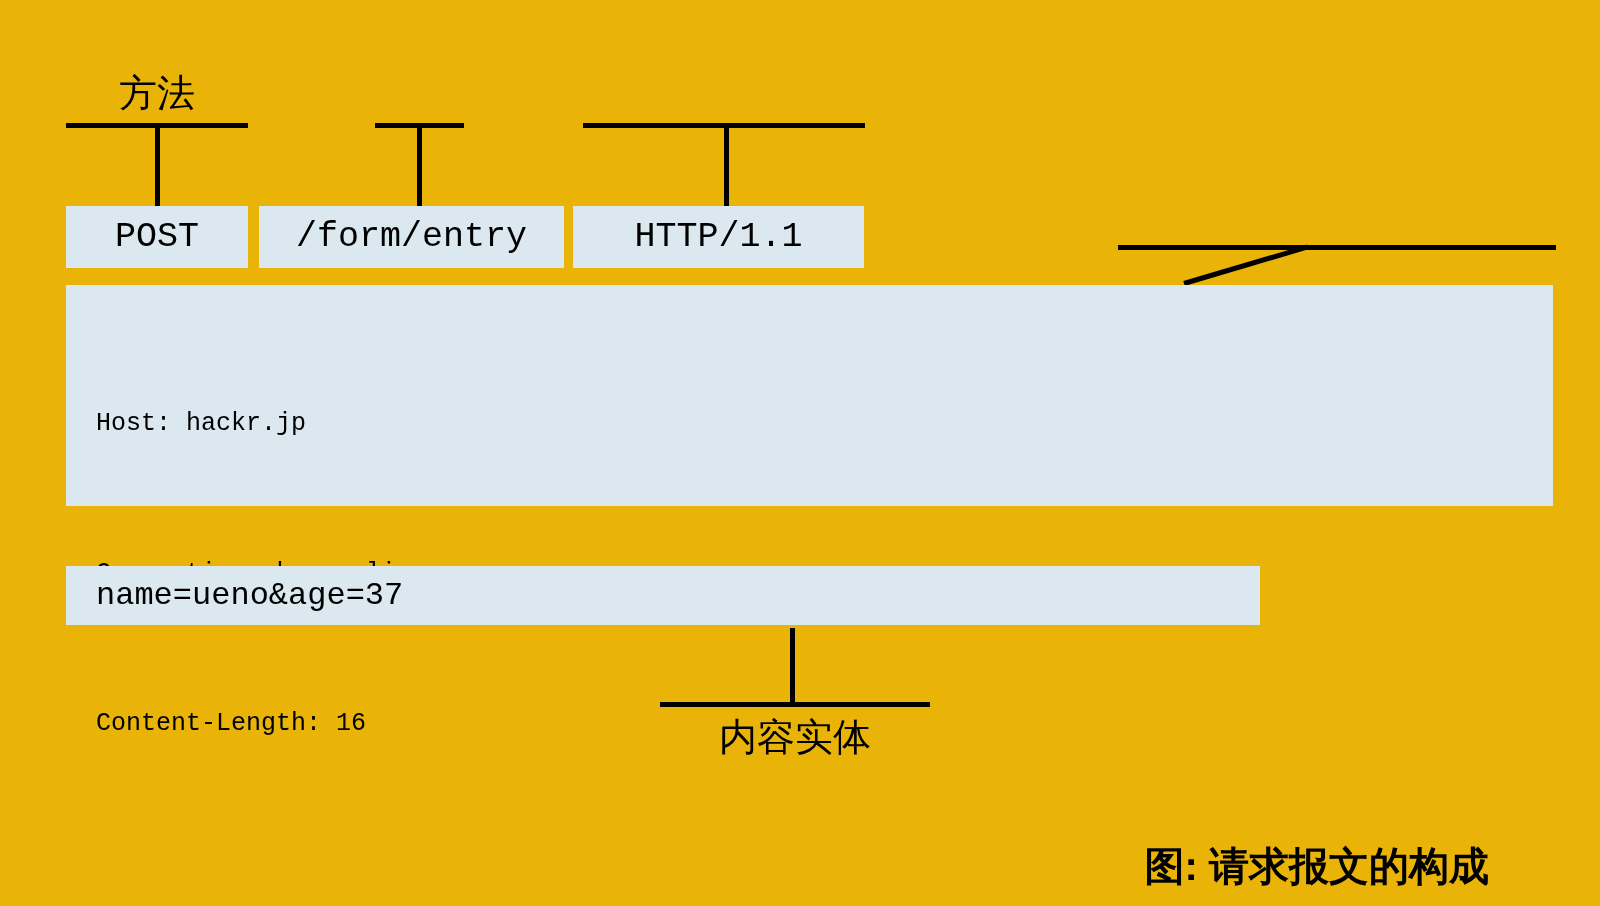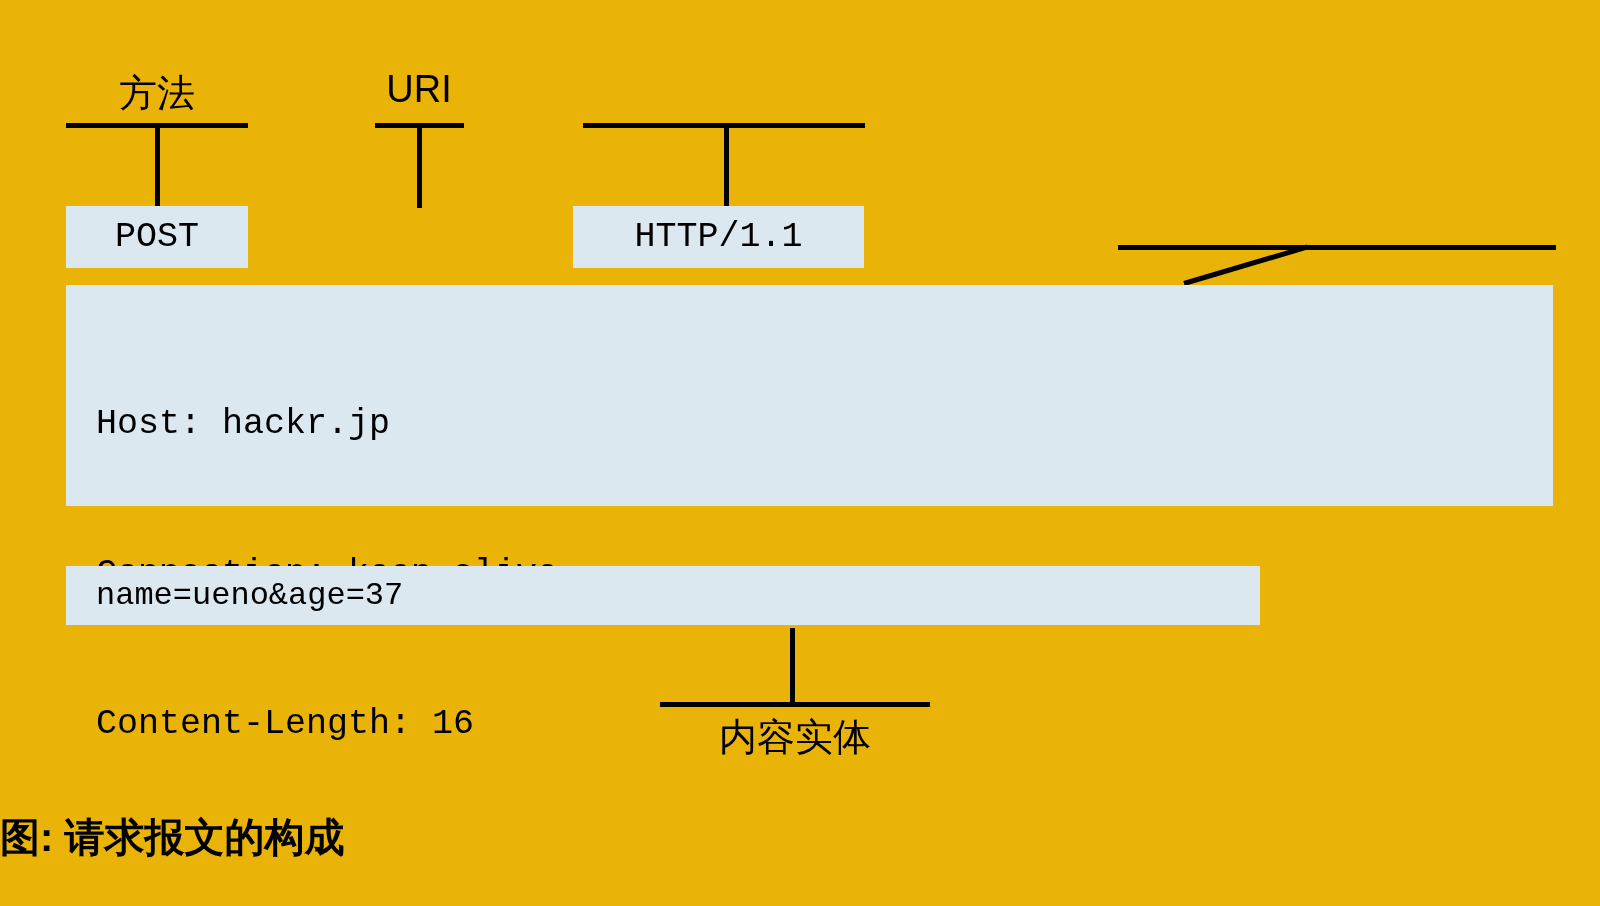--- a/index.html
+++ b/index.html
@@ -40,21 +40,21 @@
   #cell-uri     { left: 259px; width: 305px; }
   #cell-version { left: 573px; width: 291px; }
 
   #header-block {
     left: 66px;
     top: 285px;
     width: 1487px;
     height: 221px;
     padding: 14px 0 0 30px;
     display: block;
-    font-size: 35px;
+    font-size: 25px;
     line-height: 50px;
   }
 
   #body-block {
     left: 66px;
     top: 566px;
     width: 1194px;
     height: 59px;
     padding-left: 30px;
     font-size: 32px;
@@ -89,50 +89,50 @@
     position: absolute;
     height: 5px;
     background: #000000;
     transform-origin: 0 50%;
   }
 
   
   #figure-caption {
     position: absolute;
     left: 0;
-    top: 810px;
+    top: 839px;
     width: 1489px;
-    text-align: left;
+    text-align: right;
     font-size: 40px;
     font-weight: bold;
     color: #000000;
     font-family: "Liberation Sans", sans-serif;
   }
 </style>
 </head>
 <body>
 
 <div id="canvas">
 
   <div class="callout-label" style="left:66px; top:68px; width:182px;">方法</div>
 
-  <div class="callout-label" style="left:330px; top:68px; width:178px;">URI</div>
 
 
   <div class="rule-h" style="left:66px;  top:123px; width:182px;"></div>
   <div class="rule-v" style="left:155px; top:123px; height:85px;"></div>
 
   <div class="rule-h" style="left:375px; top:123px; width:89px;"></div>
   <div class="rule-v" style="left:417px; top:123px; height:85px;"></div>
 
   <div class="rule-h" style="left:583px; top:123px; width:282px;"></div>
   <div class="rule-v" style="left:724px; top:123px; height:85px;"></div>
 
   <div class="msg-box req-line-cell" id="cell-method">POST</div>
 
+  <div class="msg-box req-line-cell" id="cell-uri">/form/entry</div>
 
   <div class="msg-box req-line-cell" id="cell-version">HTTP/1.1</div>
 
 
   <div class="rule-h" style="left:1118px; top:245px; width:438px;"></div>
 
   <div class="rule-diag" style="left:1184px; top:281px; width:129px; transform:rotate(-16.5deg);"></div>
 
   <div class="msg-box" id="header-block">
     <span class="hdr-line">Host: hackr.jp</span>

